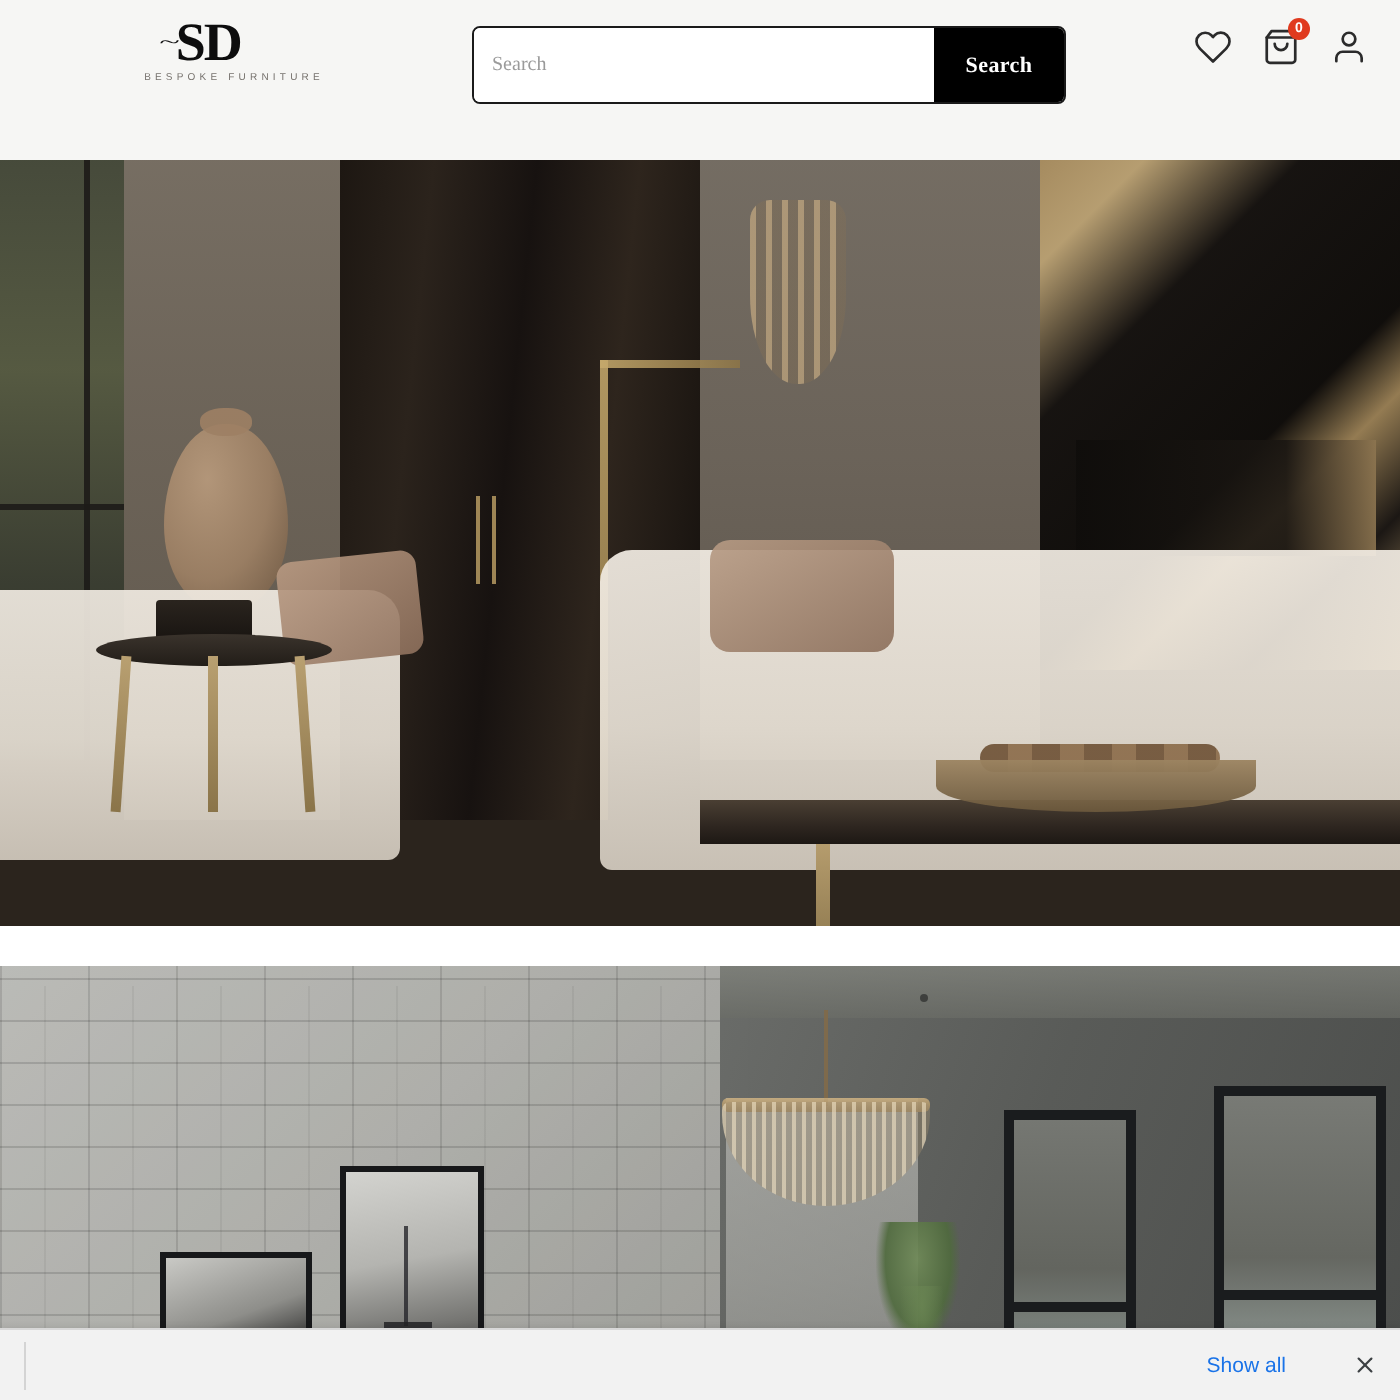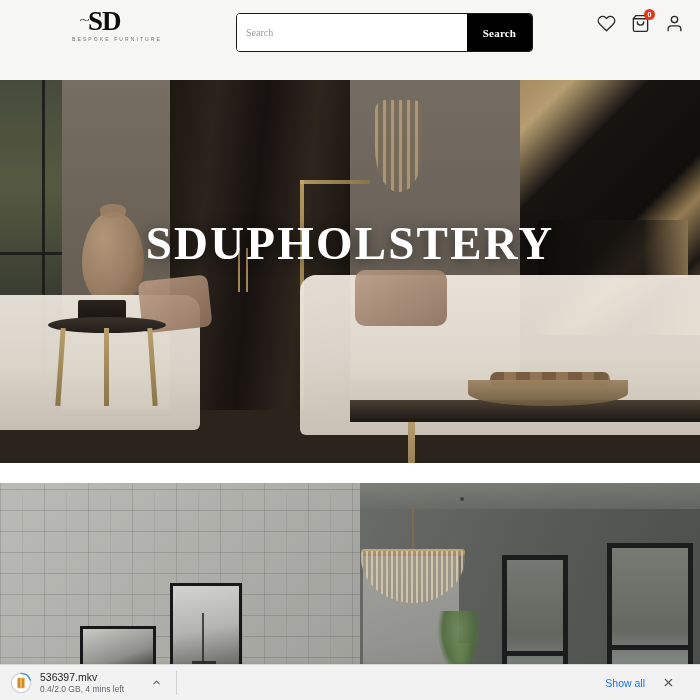--- a/index.html
+++ b/index.html
@@ -497,22 +497,22 @@
   .dl-divider {
     width: 1px;
     height: 24px;
     background: #d4d4d4;
     margin-left: 12px;
   }
   .dl-right {
     margin-left: auto;
     display: flex;
     align-items: center;
-    gap: 6px;
-    padding-right: 22px;
+    gap: 22px;
+    padding-right: 8px;
   }
   .dl-showall {
     font-family: "Liberation Sans", sans-serif;
     font-size: 10.5px;
     color: #1a73e8;
     cursor: pointer;
     padding: 4px 7px;
     border-radius: 3px;
   }
   .dl-close {
@@ -599,21 +599,20 @@
   <div class="hero-layer side-table-box"></div>
   <div class="hero-layer side-table-top"></div>
   <div class="hero-layer st-leg-a"></div>
   <div class="hero-layer st-leg-b"></div>
   <div class="hero-layer st-leg-c"></div>
   <div class="hero-layer coffee-table"></div>
   <div class="hero-layer ct-leg"></div>
   <div class="hero-layer bowl-fruit"></div>
   <div class="hero-layer bowl"></div>
 
-  <h1 class="hero-title">SDUPHOLSTERY</h1>
 </section>
 
 <div class="gap"></div>
 
 <section class="section2">
   <div class="s2-photo"></div>
 
   <div class="s2-layer brickwall"></div>
   <div class="s2-layer brickwall2"></div>
   <div class="s2-layer wall-right"></div>
@@ -630,45 +629,20 @@
   <div class="s2-layer plant-stem"></div>
   <div class="s2-layer plant-pot"></div>
   <div class="s2-layer window-a"></div>
   <div class="s2-layer window-a-bar"></div>
   <div class="s2-layer window-b"></div>
   <div class="s2-layer window-b-bar"></div>
 </section>
 
 <div class="download-bar">
 
-  <div class="dl-item">
-
-    <span class="dl-icon">
-      <svg width="22" height="22" viewBox="0 0 24 24">
-        <circle cx="12" cy="12" r="10.5" fill="#ffffff" stroke="#cfd4da" stroke-width="1.4"></circle>
-        <circle cx="12" cy="12" r="10.5" fill="none" stroke="#4a90d9" stroke-width="1.6" stroke-dasharray="13.2 52.8" stroke-dashoffset="0" transform="rotate(-90 12 12)" stroke-linecap="round"></circle>
-        <rect x="8" y="6.2" width="8" height="11.6" rx="0.8" fill="#e8a33d"></rect>
-        <rect x="9.1" y="7.4" width="1.5" height="9.2" fill="#c07f22"></rect>
-        <rect x="11.2" y="7.4" width="1.5" height="9.2" fill="#f2c071"></rect>
-        <rect x="13.3" y="7.4" width="1.5" height="9.2" fill="#c07f22"></rect>
-      </svg>
-    </span>
-
-    <span class="dl-meta">
-      <span class="dl-name">536397.mkv</span>
-      <span class="dl-status">0.4/2.0 GB, 4 mins left</span>
-    </span>
-
-    <span class="dl-caret">
-      <svg width="11" height="11" viewBox="0 0 24 24" fill="none" stroke="#5f6368" stroke-width="2.4" stroke-linecap="round" stroke-linejoin="round">
-        <polyline points="6 15 12 9 18 15"></polyline>
-      </svg>
-    </span>
-
-  </div>
 
   <div class="dl-divider"></div>
 
   <div class="dl-right">
     <span class="dl-showall">Show all</span>
     <span class="dl-close">
       <svg width="11" height="11" viewBox="0 0 24 24" fill="none" stroke="#3c4043" stroke-width="2.4" stroke-linecap="round">
         <line x1="5" y1="5" x2="19" y2="19"></line>
         <line x1="19" y1="5" x2="5" y2="19"></line>
       </svg>

